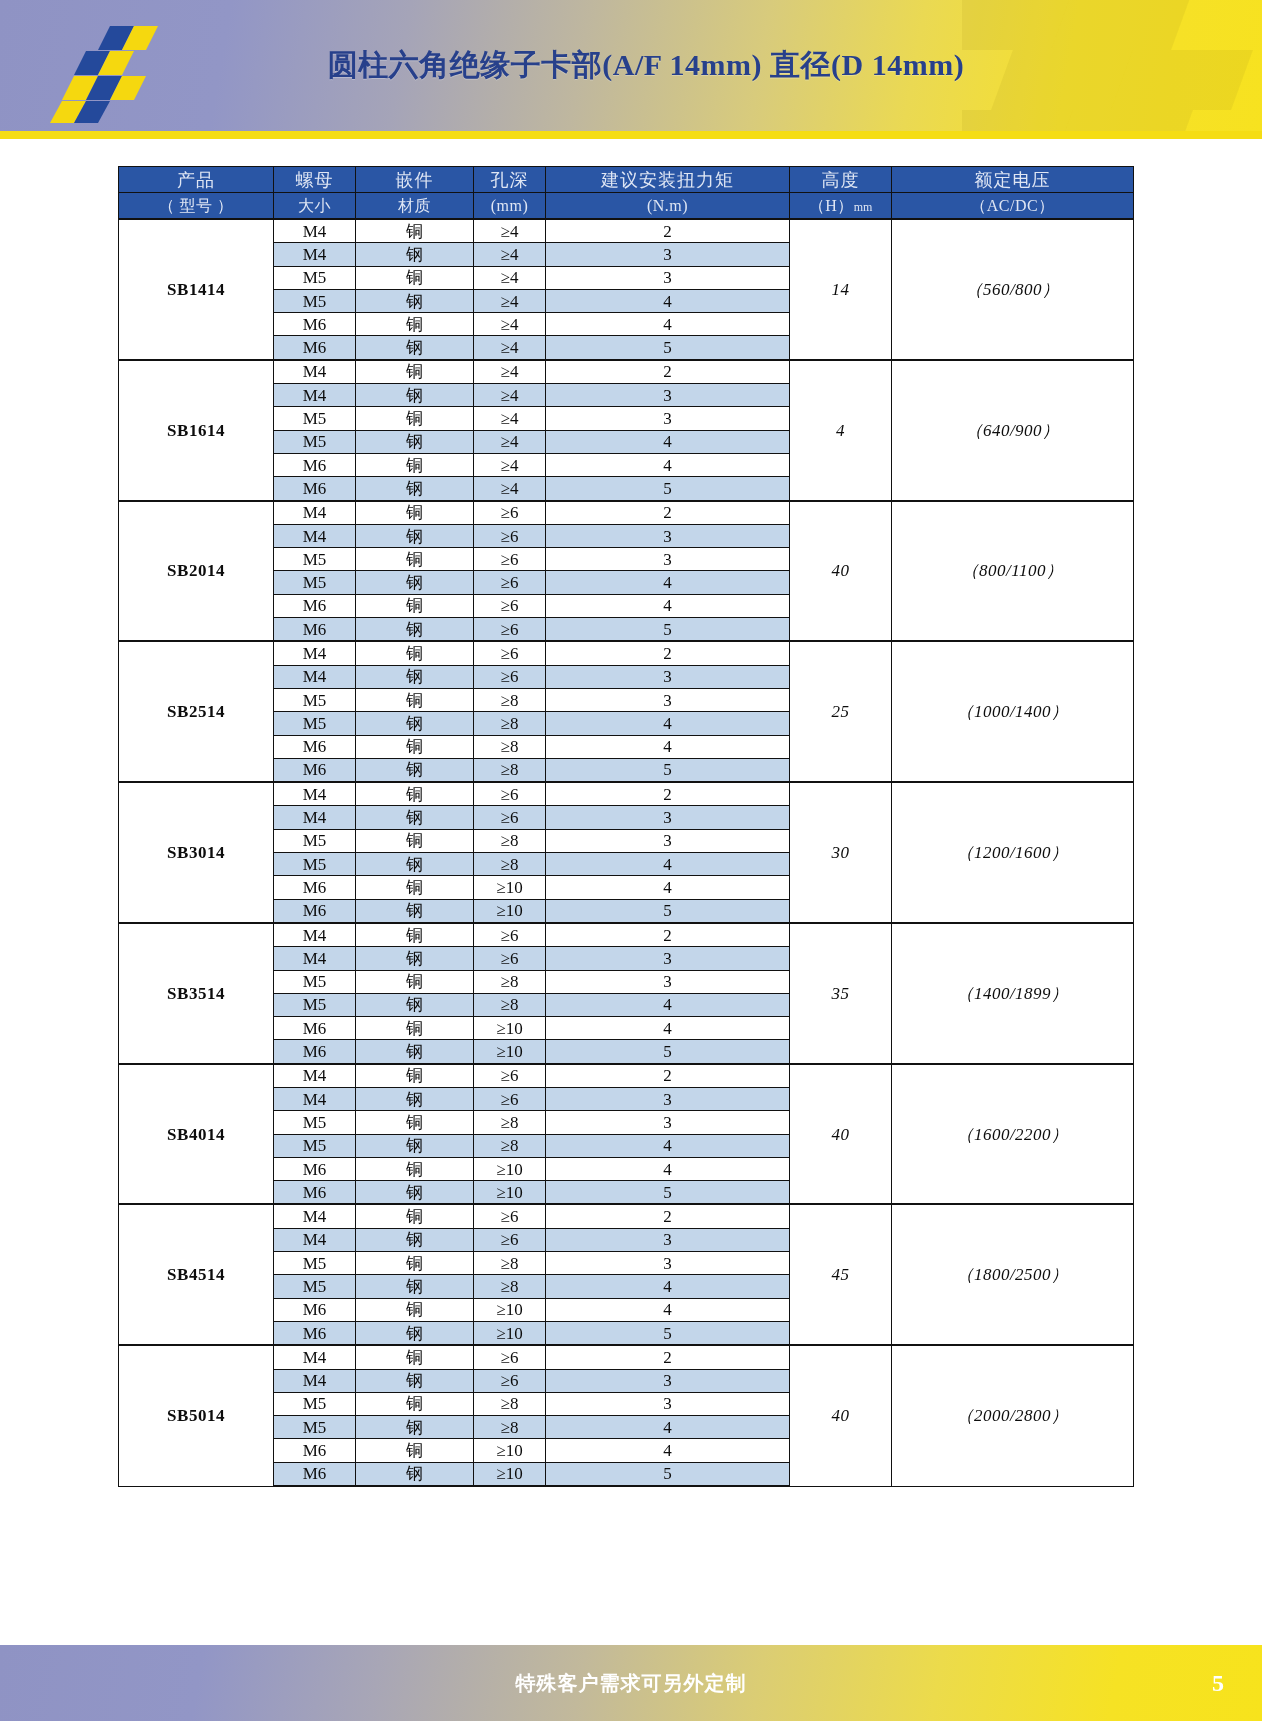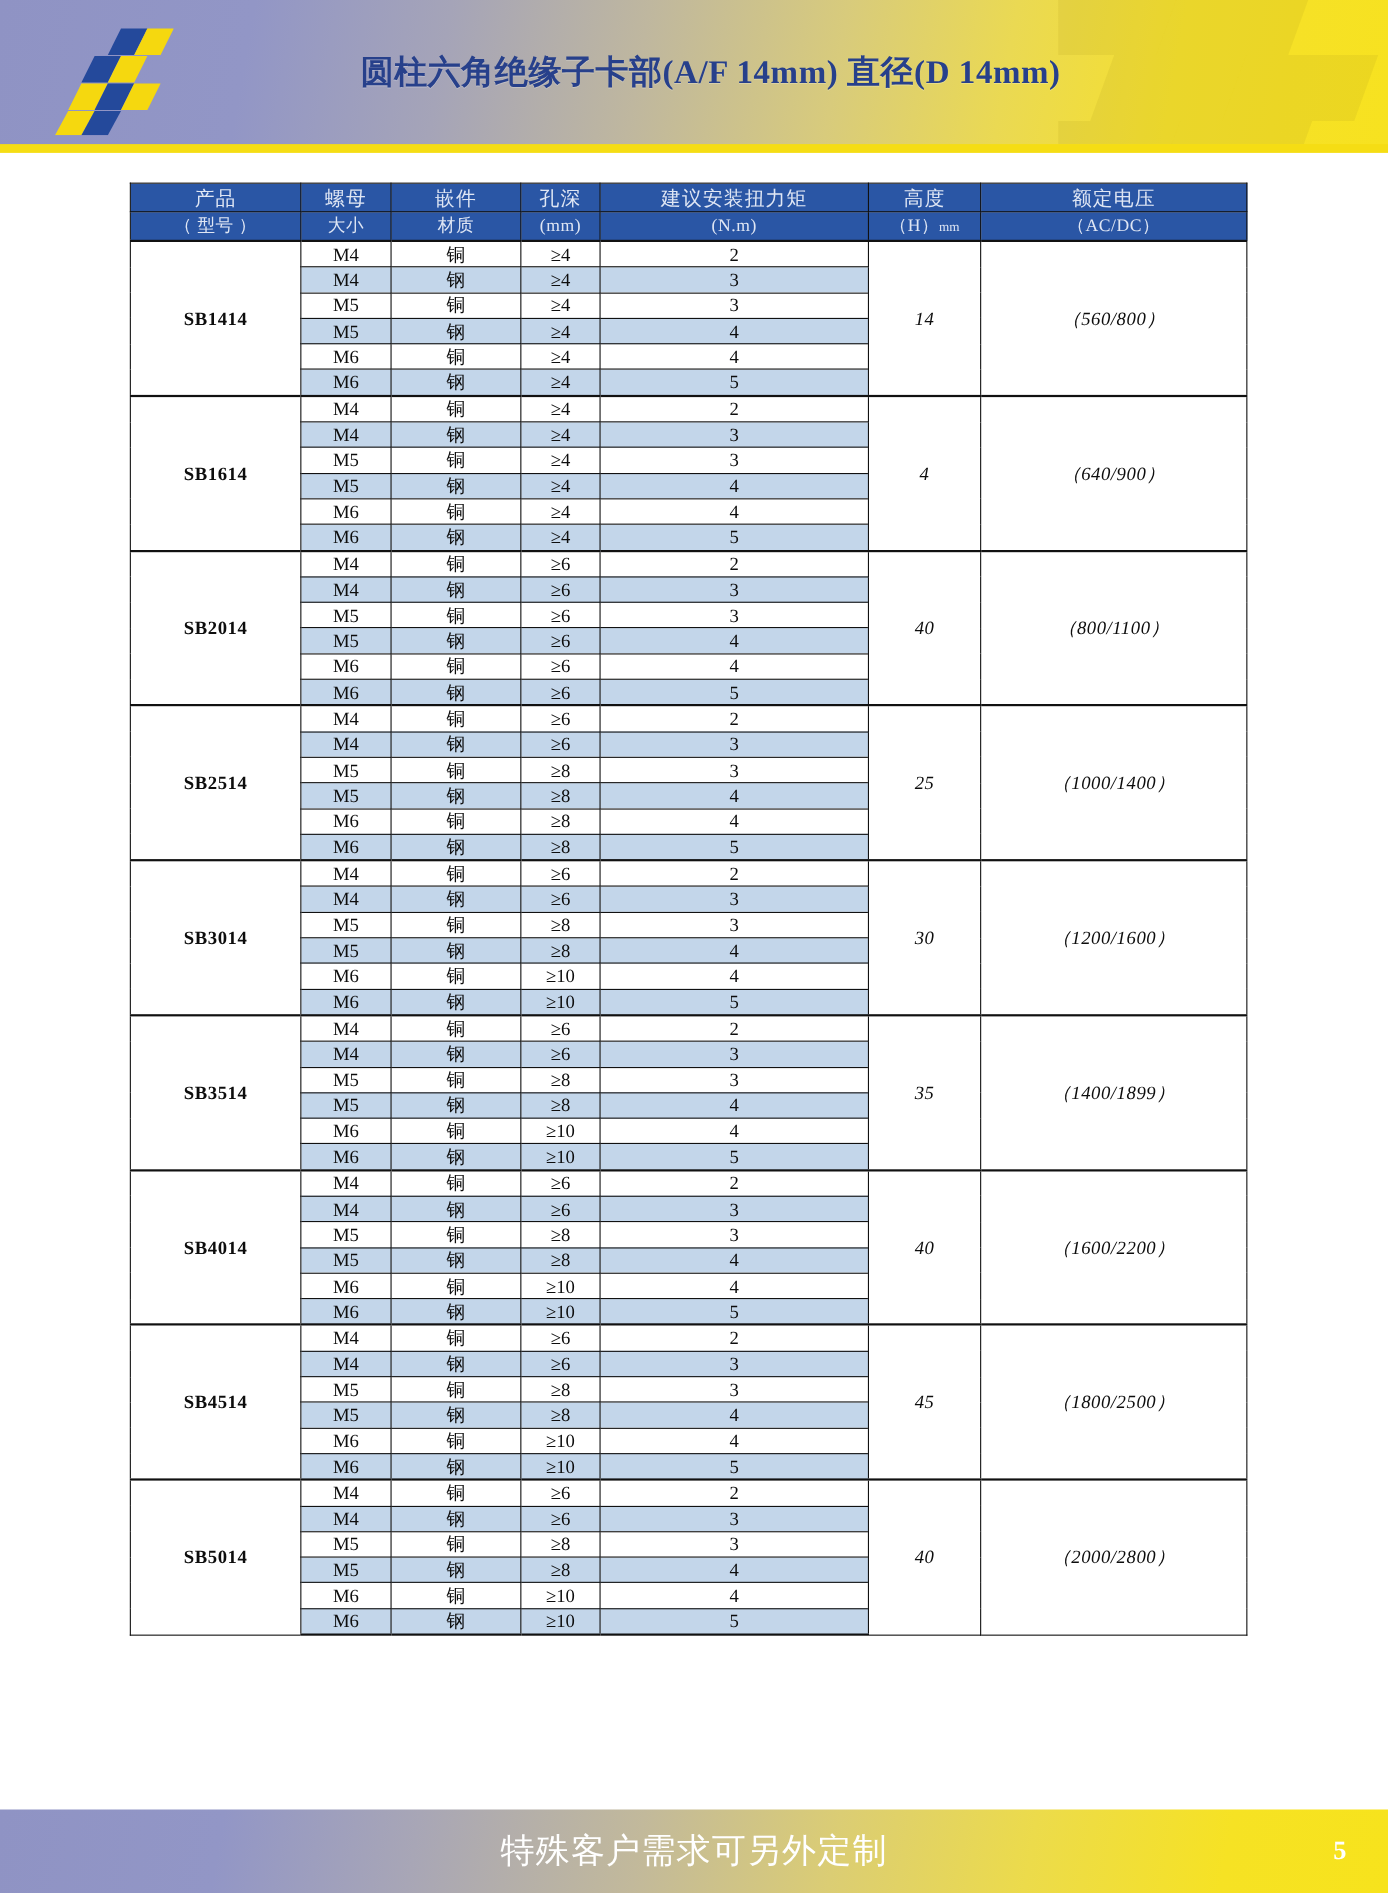--- a/index.html
+++ b/index.html
@@ -114,21 +114,21 @@
   .mm{font-size:12px;letter-spacing:0;font-family:Liberation Serif, serif;}
 
   
   .footer{
     position:absolute;left:0;top:1645px;width:1262px;height:76px;
     background:linear-gradient(100deg,#8f93c4 0%,#9296c6 16%,#a8a6b6 30%,#c2b99b 46%,#dbcd74 60%,#ecdb4b 74%,#f6e224 88%,#f7e31c 100%);
   }
   .footer-text{
     position:absolute;left:0;top:0;width:1262px;height:76px;
     display:flex;align-items:center;justify-content:center;
-    color:#ffffff;font-size:31px;font-weight:normal;
+    color:#ffffff;font-size:20px;font-weight:bold;
     font-family:"Liberation Serif", serif;
     letter-spacing:1px;
   }
   .page-no{
     position:absolute;right:38px;top:0;height:76px;
     display:flex;align-items:center;
     color:#ffffff;font-size:24px;font-weight:bold;
   }
 </style>
 </head>

